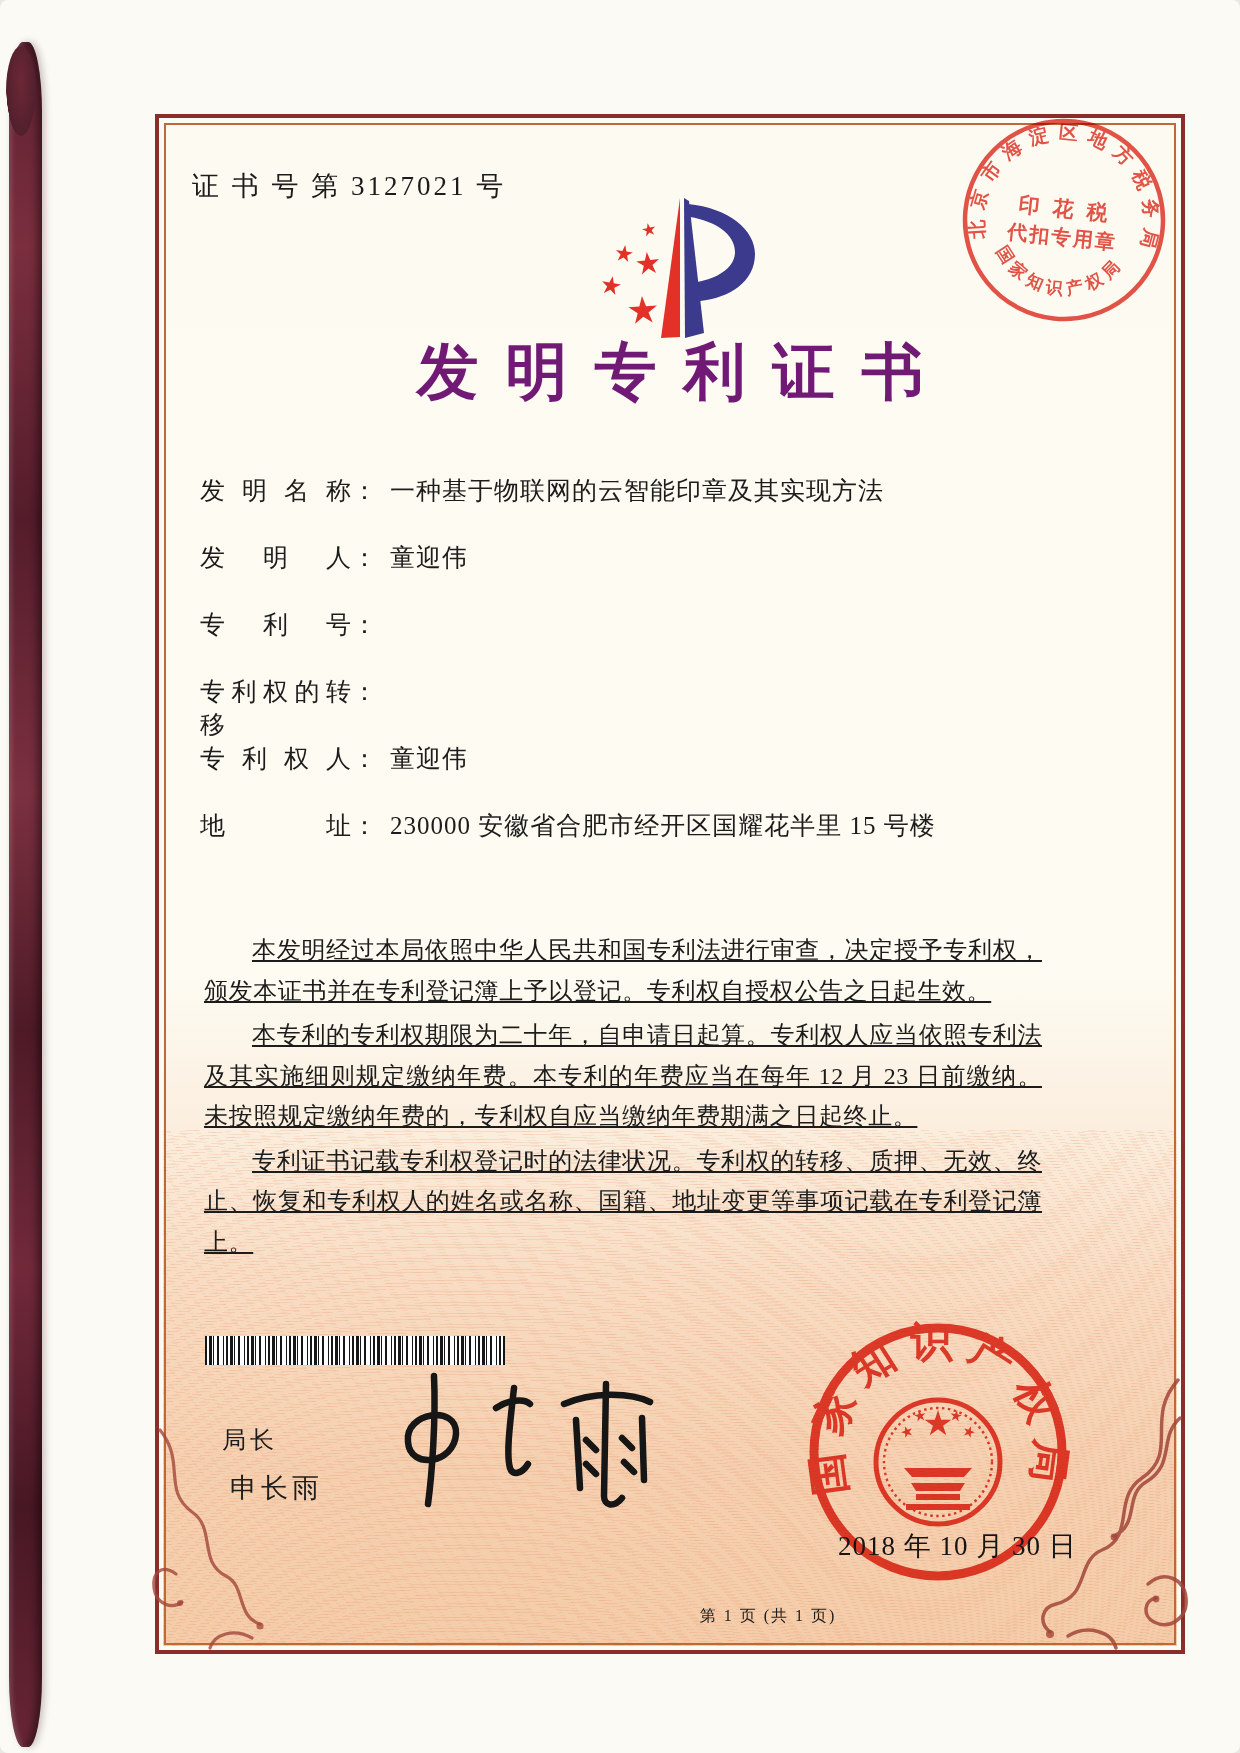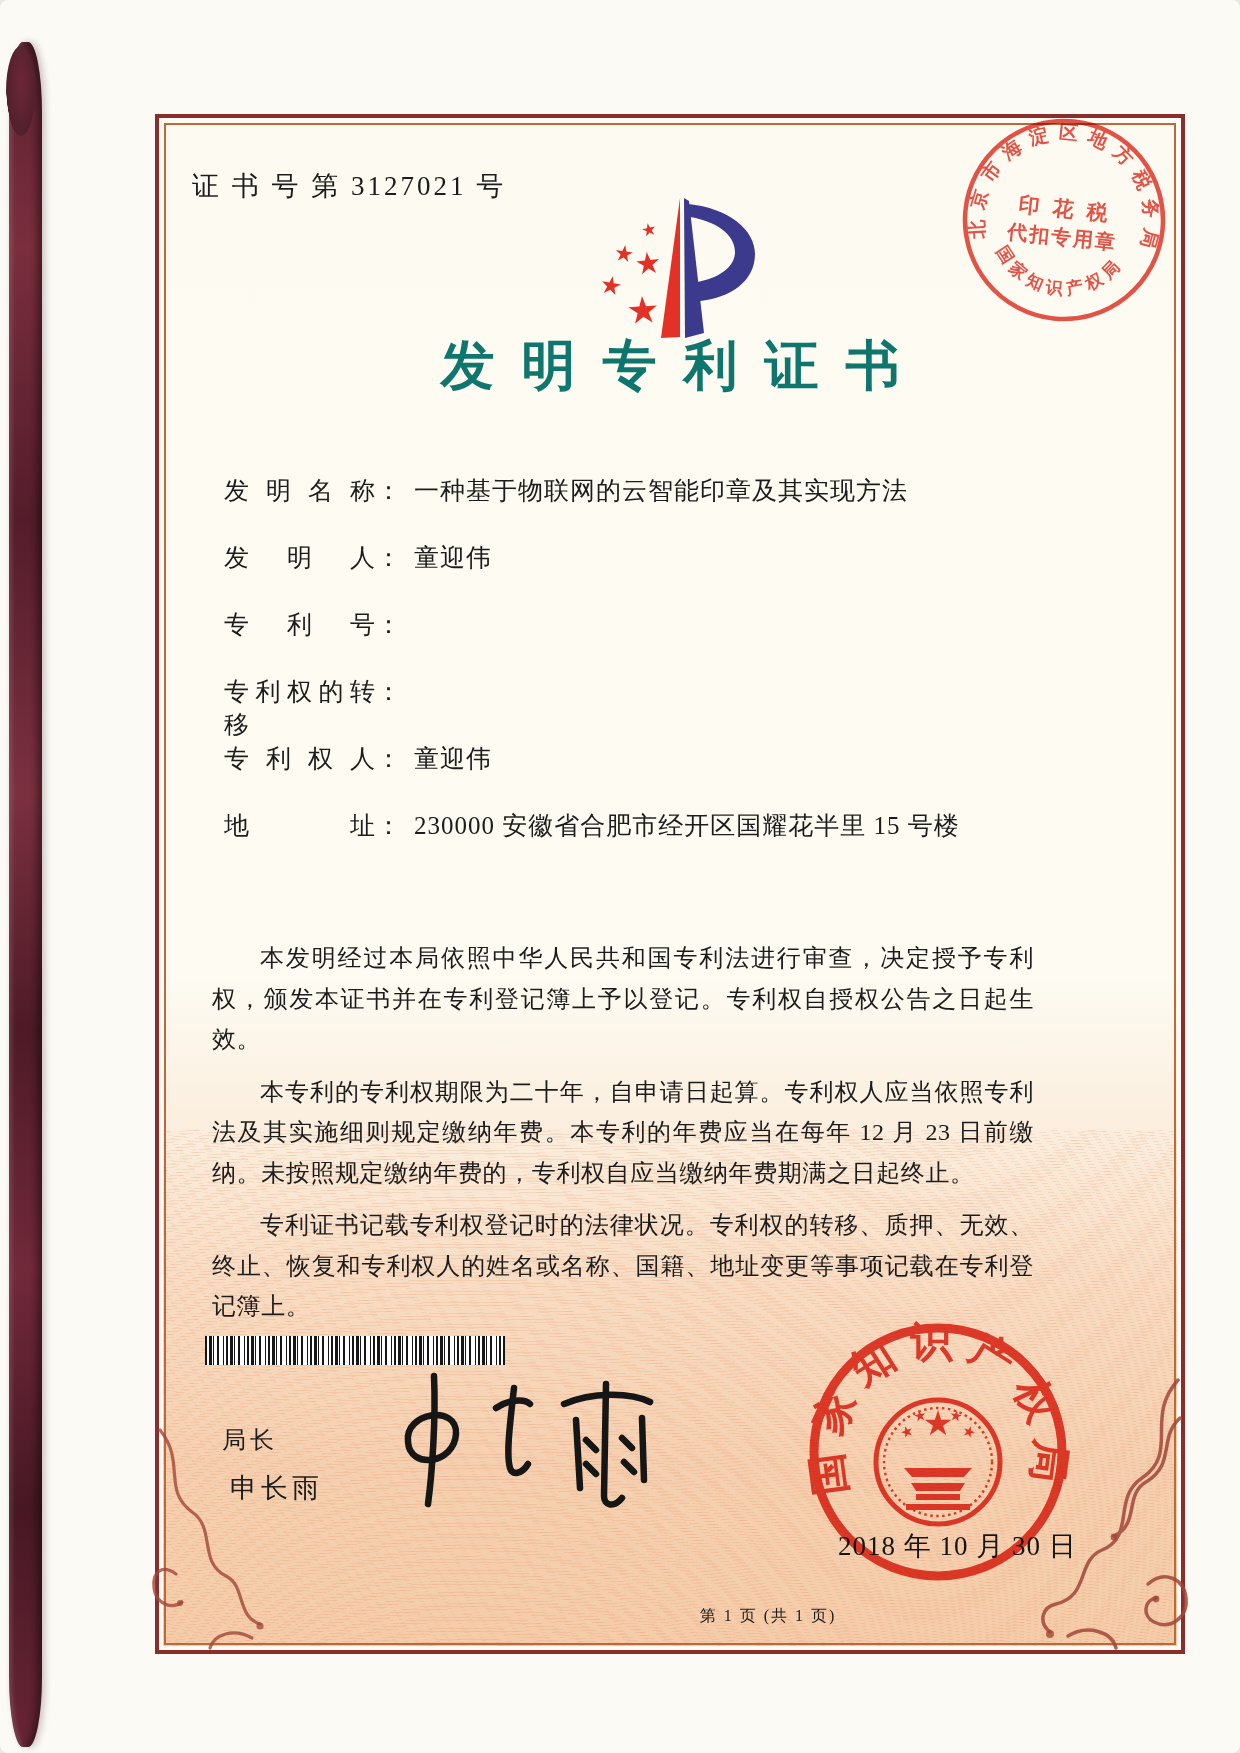--- a/index.html
+++ b/index.html
@@ -15,32 +15,32 @@
   .frame{position:absolute;left:155px;top:114px;width:1030px;height:1540px;border:4px solid #8a2e2b;box-sizing:border-box;}
   .frame::before{content:'';position:absolute;inset:5px;border:2px solid #bd6a38;}
   .frame-bg{position:absolute;left:163px;top:122px;width:1014px;height:1524px;
     background:linear-gradient(180deg,#fdfbf1 0%,#fdfbf2 56%,#fbeede 66%,#f8dcc3 76%,#f5d0b0 88%,#f4cca9 100%);}
   .waves{position:absolute;left:163px;top:1130px;width:1014px;height:516px;opacity:.55;
     background:
       repeating-radial-gradient(140% 95% at 30% 185%, rgba(226,126,80,.30) 0 1.4px, rgba(255,255,255,0) 1.4px 8px),
       repeating-radial-gradient(150% 90% at 75% 190%, rgba(226,126,80,.22) 0 1.2px, rgba(255,255,255,0) 1.2px 10px);}
   
   .cert-no{position:absolute;left:192px;top:168px;font-size:27px;letter-spacing:3px;}
-  .title{position:absolute;left:155px;width:1030px;top:330px;text-align:center;font-size:54px;font-weight:600;
-    letter-spacing:27px;text-indent:27px;color:#0f766e;}
-  .fields{position:absolute;left:200px;top:474px;width:848px;margin-left:24px;}
+  .title{position:absolute;left:155px;width:1030px;top:330px;text-align:center;font-size:62px;font-weight:600;
+    letter-spacing:27px;text-indent:27px;color:#701a75;}
+  .fields{position:absolute;left:200px;top:474px;width:848px;}
   .frow{display:flex;align-items:flex-start;height:67px;font-size:25px;letter-spacing:1px;}
   .flabel{display:inline-block;width:152px;text-align:justify;text-align-last:justify;}
   .fcolon{margin:0 12px 0 0;}
   .fvalue{flex:1;}
   .grantrow{position:absolute;left:200px;top:876px;width:848px;display:flex;font-size:25px;letter-spacing:1px;}
   .grant-right{margin-left:auto;padding-right:4px;}
   .paras{position:absolute;left:200px;top:926px;width:846px;font-size:24px;line-height:40.5px;
     text-align:justify;letter-spacing:.6px;}
-  .paras p{margin:12px;text-indent:2em;}
+  .paras p{margin:4px;text-indent:2em;text-decoration:underline;}
   
   .barcode{position:absolute;left:205px;top:1336px;width:300px;height:29px;
     background:repeating-linear-gradient(90deg,#161616 0 2px,#fff 2px 4px,#161616 4px 7px,#fff 7px 8px,#161616 8px 9px,#fff 9px 12px,#161616 12px 14px,#fff 14px 18px,#161616 18px 19px,#fff 19px 21px);}
   .director-title{position:absolute;left:222px;top:1424px;font-size:24px;letter-spacing:4px;font-family:"Liberation Sans","DejaVu Sans",sans-serif;}
   .director-name{position:absolute;left:230px;top:1470px;font-size:27px;letter-spacing:4px;font-family:"Liberation Sans","DejaVu Sans",sans-serif;}
   .signature{position:absolute;left:378px;top:1362px;width:292px;height:158px;}
   
   .tax-stamp{position:absolute;left:960px;top:116px;width:208px;height:208px;opacity:.92;mix-blend-mode:multiply;transform:rotate(6deg);}
   .office-seal{position:absolute;left:806px;top:1320px;width:264px;height:264px;opacity:.93;mix-blend-mode:multiply;}
   .seal-date{position:absolute;left:838px;top:1528px;font-size:27px;letter-spacing:1px;color:#151515;z-index:6;}

